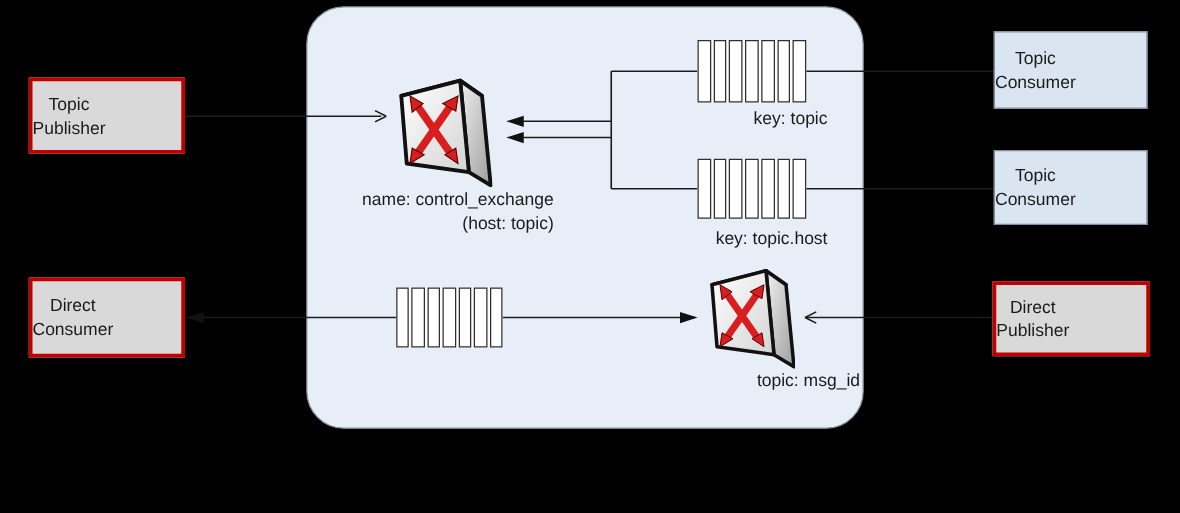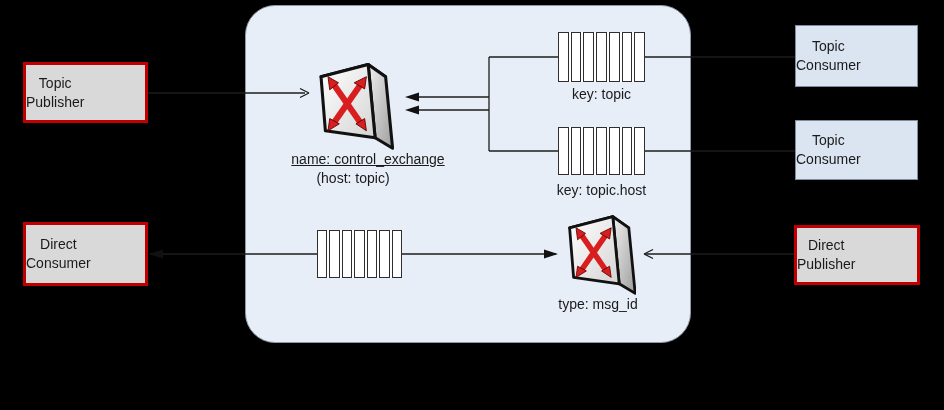--- a/index.html
+++ b/index.html
@@ -7,21 +7,21 @@
          font-family:"Liberation Sans",sans-serif;color:#1a1a1a;}
   .broker-panel{position:absolute;left:245px;top:5px;width:446px;height:338px;
                 background:#e8eef7;border:1px solid #8e99a8;border-radius:30px;box-sizing:border-box;}
   .connectors{position:absolute;left:0;top:0;pointer-events:none;}
   .node{position:absolute;display:flex;align-items:center;justify-content:flex-start;
         text-align:center;font-size:14px;line-height:19px;white-space:pre-line;box-sizing:border-box;}
   .node.gray{background:#d9d9d9;border:3px solid #c00000;}
   .node.blue{background:#dbe5f1;border:1px solid #7f8da0;}
   .queue{position:absolute;display:flex;gap:2px;background:#fdfdfd;box-sizing:border-box;}
   .qcell{flex:1;background:#ffffff;border:1px solid #2e2e2e;}
-  .diagram-label{position:absolute;text-align:center;font-size:14px;line-height:18px;white-space:pre-line;}
+  .diagram-label{position:absolute;text-align:right;font-size:14px;line-height:18px;white-space:pre-line;}
   .exchange-svg{position:absolute;}
 </style>
 </head>
 <body>
 
 <div class="stage">
 
   <div class="broker-panel"></div>
 
   <svg class="connectors" width="944" height="410" viewBox="0 0 944 410">
@@ -119,33 +119,33 @@
     </g>
     <g stroke="#5a0000" stroke-width="1" fill="#d81e1e">
       <path d="M26,80 L58,34" stroke="#d81e1e" stroke-width="7" fill="none"></path>
       <path d="M26,34 L58,80" stroke="#d81e1e" stroke-width="7" fill="none"></path>
       <polygon points="64,26 62,40 50,33"></polygon>
       <polygon points="20,88 22,74 33,80"></polygon>
       <polygon points="20,26 32,33 22,41"></polygon>
       <polygon points="64,88 62,74 52,80"></polygon>
     </g>
   </svg>
-  <div class="diagram-label" style="left:278px;top:150px;width:180px;text-decoration:underline;">name: control_exchange</div>
+  <div class="diagram-label" style="left:263px;top:150px;width:180px;">name: control_exchange</div>
   <div class="diagram-label" style="left:263px;top:169px;width:180px;">(host: topic)</div>
 
   <svg class="exchange-svg" style="left:560px;top:206px;" width="76" height="90" viewBox="0 0 95 110">
     <g stroke="#111" stroke-width="3.5" stroke-linejoin="round">
       <polygon points="12,26 66,12 86,26 32,40" fill="url(#gSide)"></polygon>
       <polygon points="66,12 86,26 94,108 74,96" fill="url(#gSide)"></polygon>
       <polygon points="12,26 66,12 74,96 17,88" fill="url(#gFront)"></polygon>
     </g>
     <g stroke="#5a0000" stroke-width="1" fill="#d81e1e">
       <path d="M26,80 L58,34" stroke="#d81e1e" stroke-width="7" fill="none"></path>
       <path d="M26,34 L58,80" stroke="#d81e1e" stroke-width="7" fill="none"></path>
       <polygon points="64,26 62,40 50,33"></polygon>
       <polygon points="20,88 22,74 33,80"></polygon>
       <polygon points="20,26 32,33 22,41"></polygon>
       <polygon points="64,88 62,74 52,80"></polygon>
     </g>
   </svg>
-  <div class="diagram-label" style="left:508px;top:295px;width:180px;">type: msg_id</div>
+  <div class="diagram-label" style="left:508px;top:295px;width:180px;">topic: msg_id</div>
 
 </div>
 
 </body></html>

